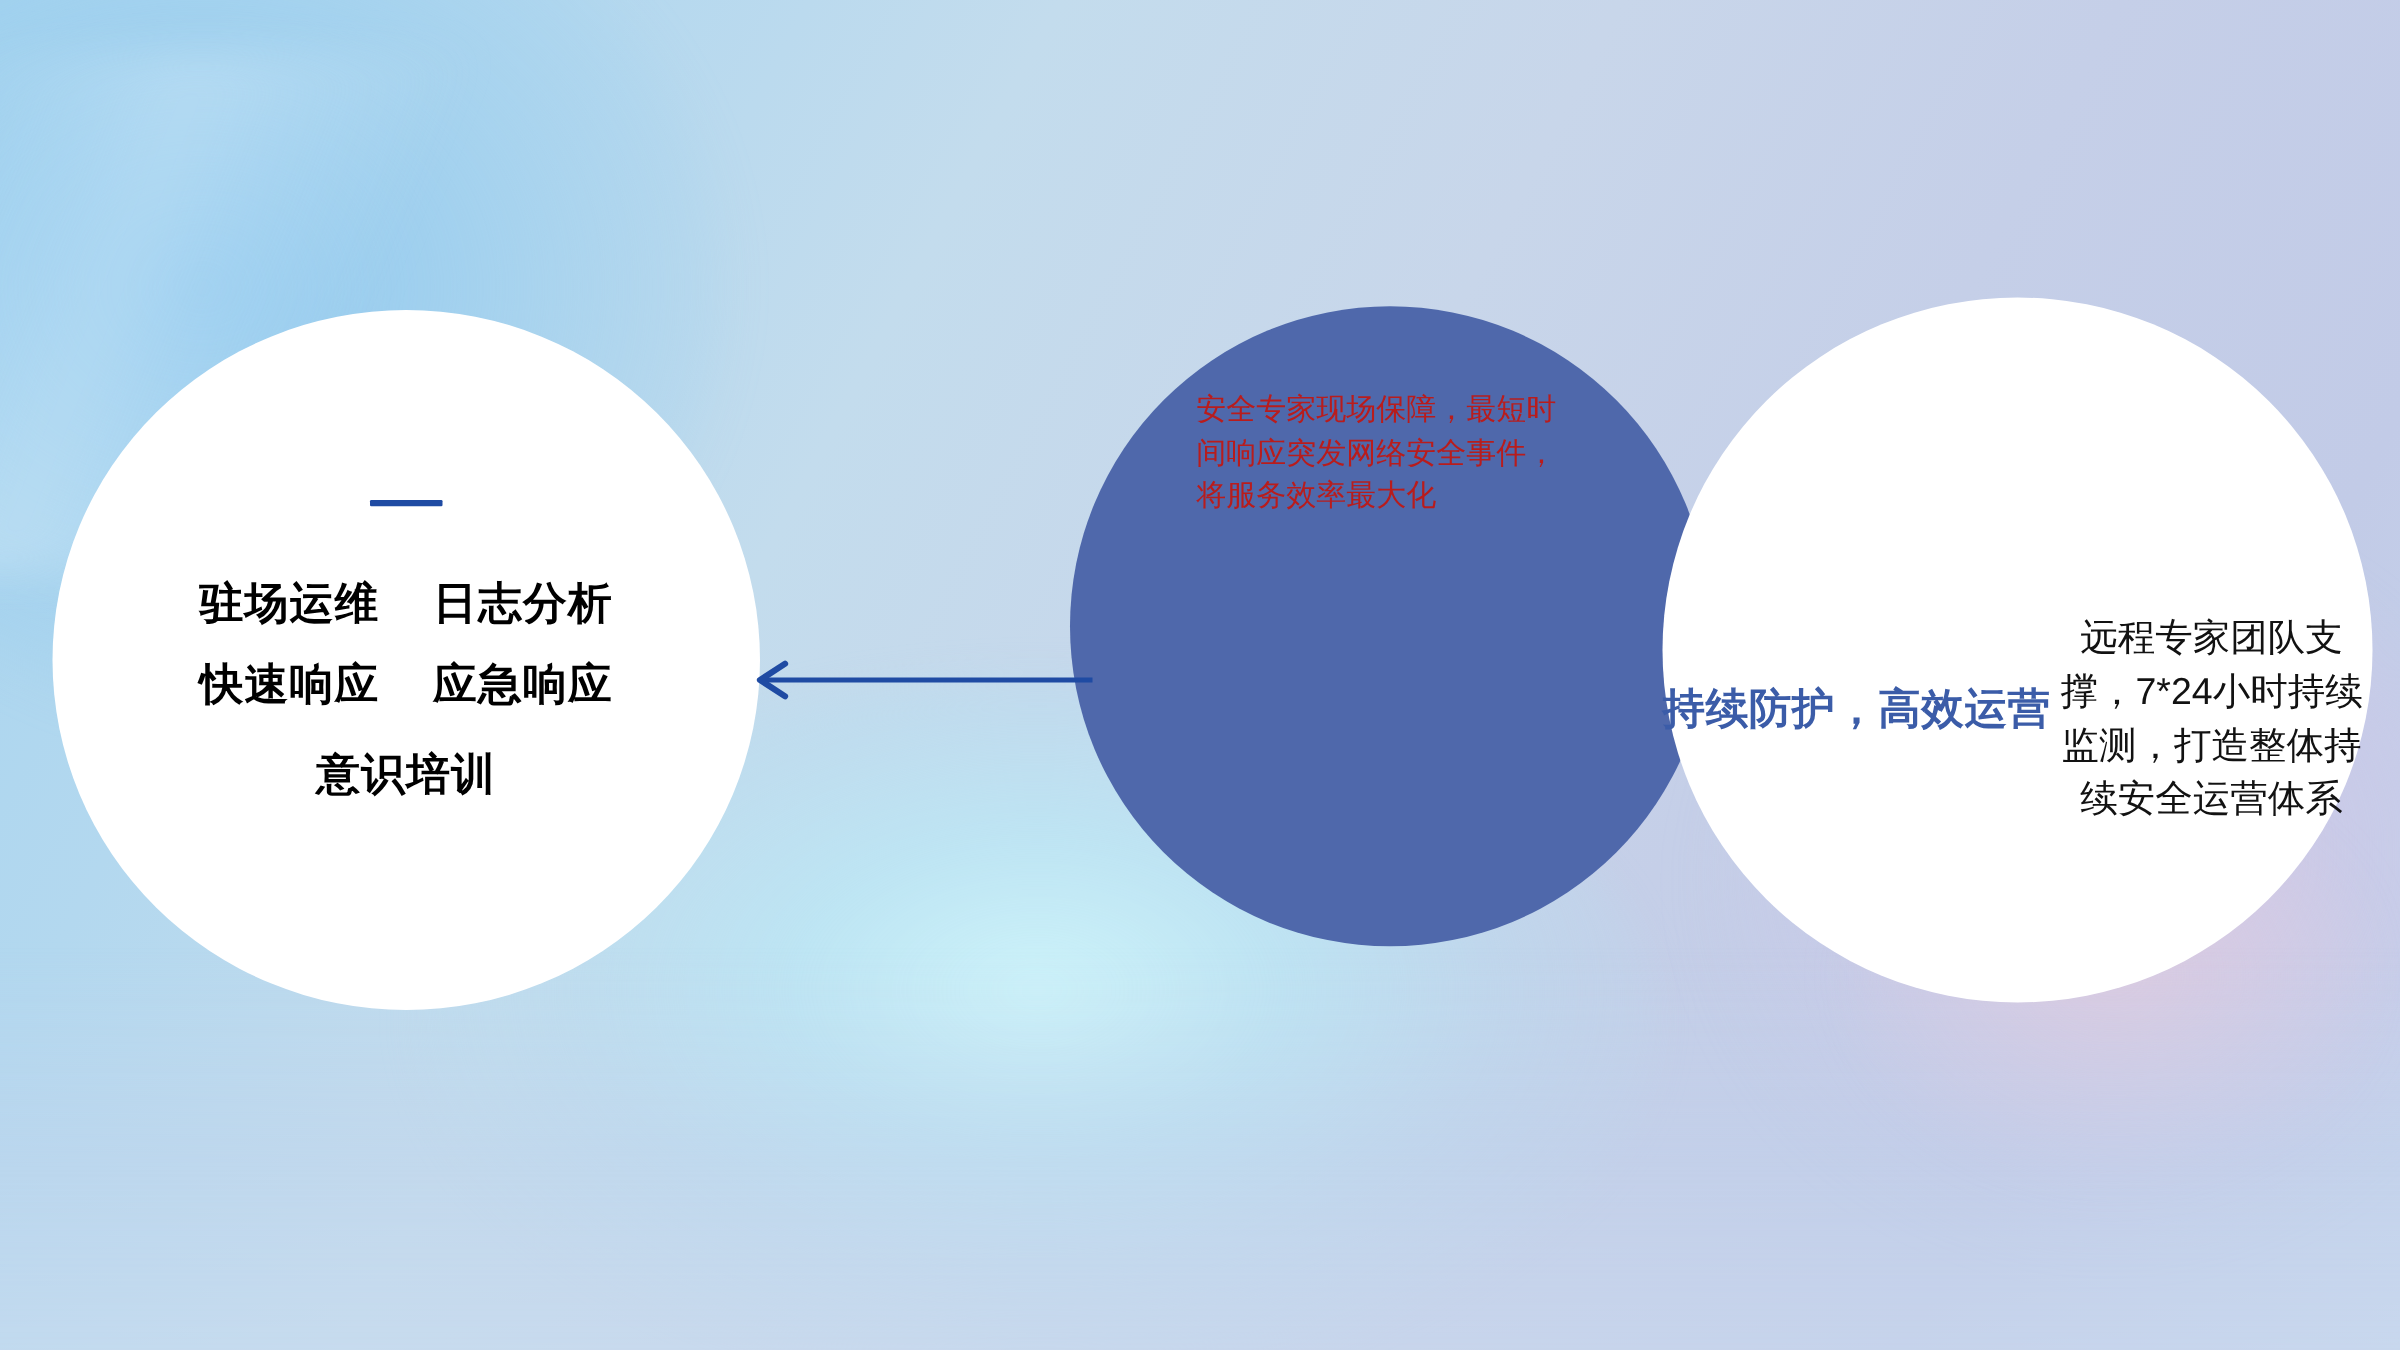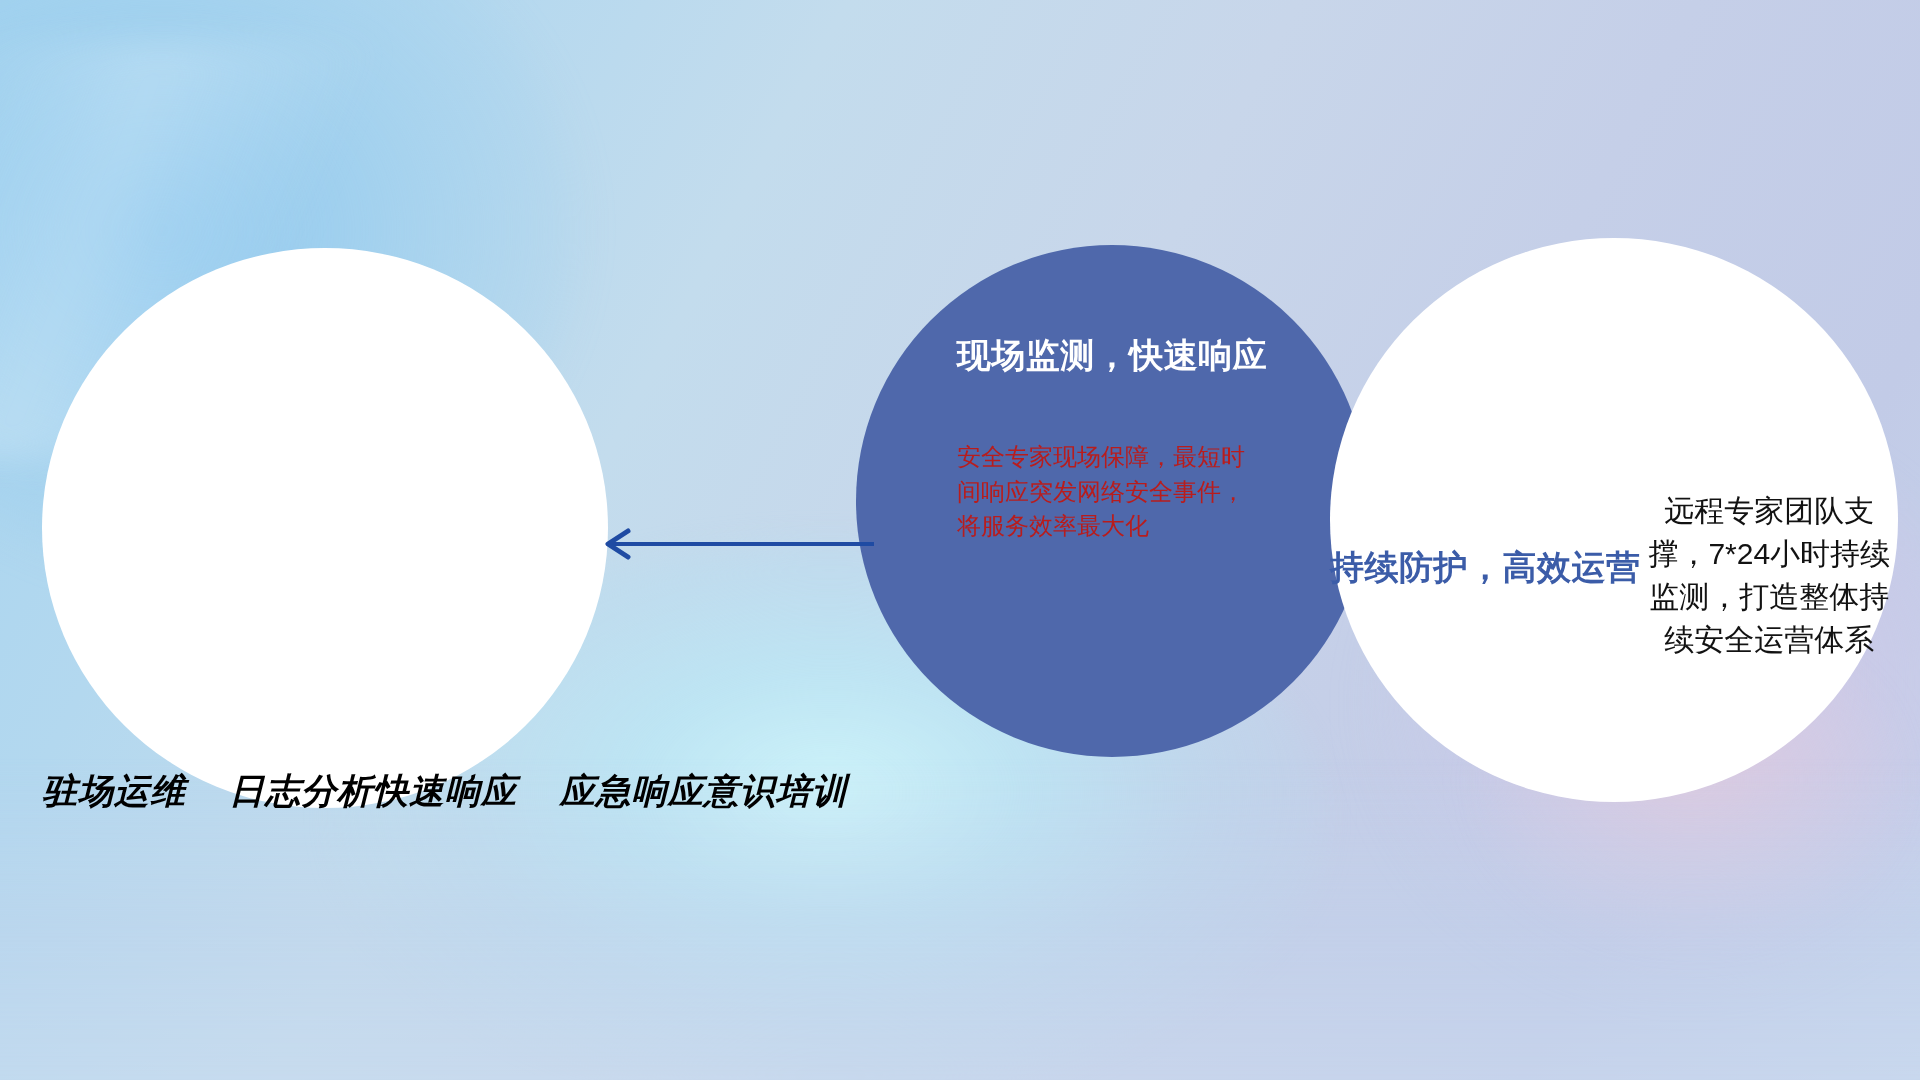--- a/index.html
+++ b/index.html
@@ -150,23 +150,22 @@
 
   
   #left-content {
     position: absolute;
     left: 42px;
     top: 248px;
     width: 566px;
     height: 560px;
     z-index: 6;
     display: flex;
-    flex-direction: row;
-    align-items: flex-end;
-    font-style: italic;
+    flex-direction: column;
+    align-items: center;
   }
 
   #left-divider {
     width: 58px;
     height: 5px;
     background: #1f4ba3;
     margin-top: 152px;
     border-radius: 1px;
   }
 
@@ -287,21 +286,20 @@
   </div>
 
   <div id="left-content">
     <div id="left-divider"></div>
     <div class="left-line" id="left-line-1">驻场运维    日志分析</div>
     <div class="left-line" id="left-line-2">快速响应    应急响应</div>
     <div class="left-line" id="left-line-3">意识培训</div>
   </div>
 
   <div id="blue-content">
-    <div id="blue-title">现场监测，快速响应</div>
     <div id="blue-body">安全专家现场保障，最短时间响应突发网络安全事件，将服务效率最大化</div>
   </div>
 
   <div id="right-content">
     <div id="right-title">持续防护，高效运营</div>
     <div id="right-body">远程专家团队支撑，7*24小时持续监测，打造整体持续安全运营体系</div>
   </div>
 
 </div>
 

